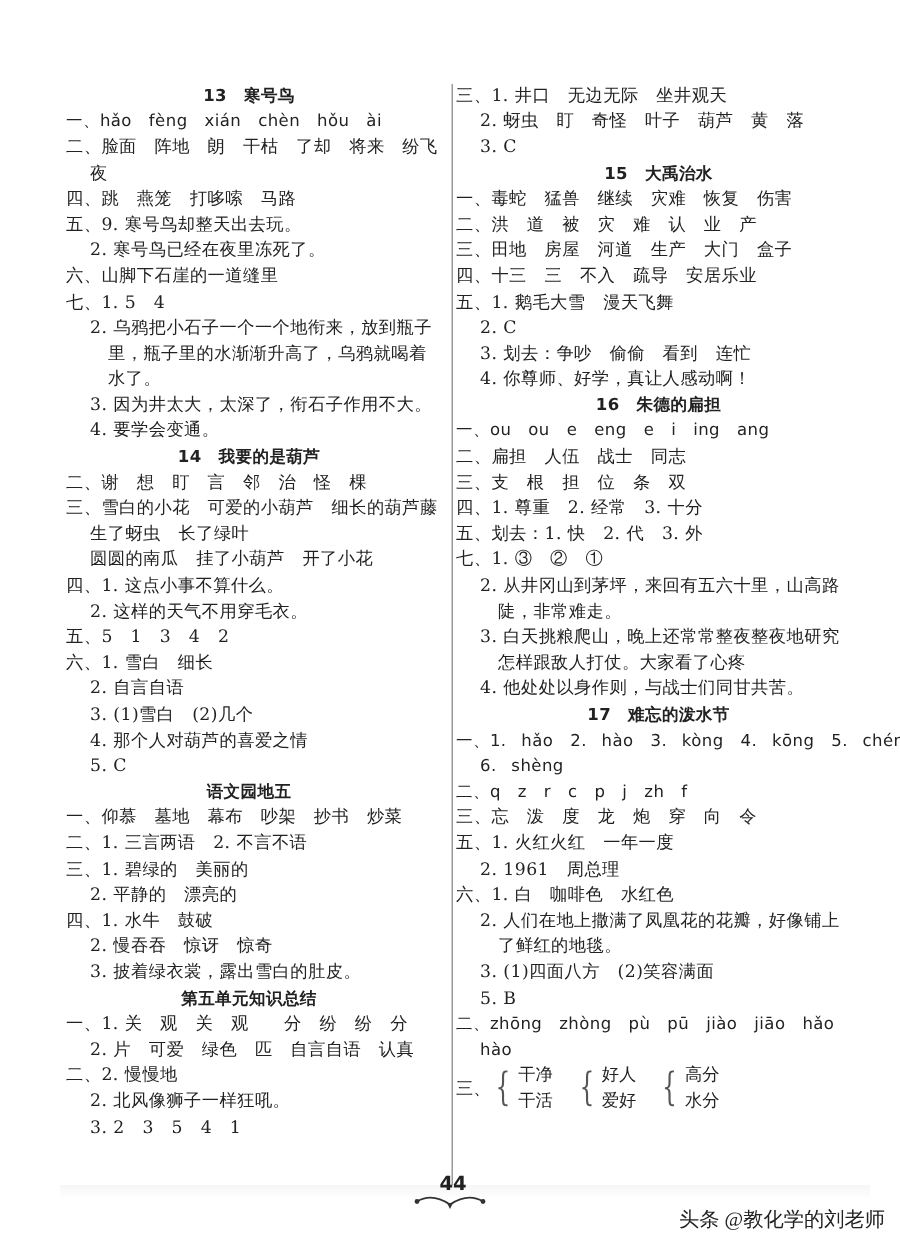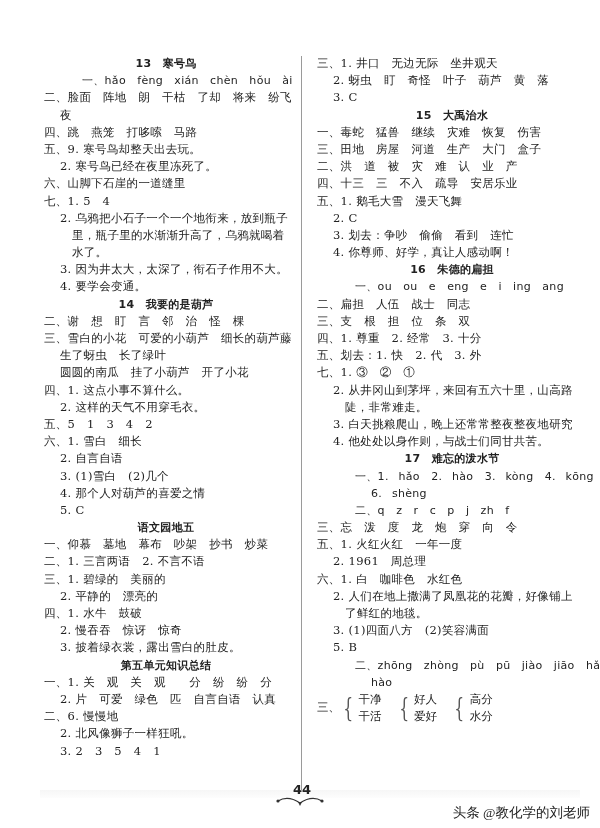--- a/index.html
+++ b/index.html
@@ -3,27 +3,27 @@
 <meta charset="utf-8">
 <style>
   html, body { margin: 0; padding: 0; }
   body {
     width: 600px; height: 828px; background: #ffffff; position: relative; overflow: hidden;
     font-family: "DejaVu Serif", "Liberation Serif", serif; color: #222;
   }
   .page { position: absolute; left: 0; top: 0; width: 600px; height: 828px; }
   .col { position: absolute; top: 55px; }
   .col-left { left: 44px; width: 244px; }
-  .col-right { left: 317px; width: 270px; }
+  .col-right { left: 304px; width: 270px; }
   .divider { position: absolute; left: 301px; top: 56px; width: 1px; height: 736px; background: #9a9a9a; }
   .line { height: 17.2px; line-height: 17.2px; font-size: 11.5px; white-space: nowrap; letter-spacing: 0.3px; }
   .line.title { text-align: center; font-weight: bold; font-family: "DejaVu Sans", "Liberation Sans", sans-serif; font-size: 11px; }
   .line.i1 { padding-left: 16px; }
   .line.i2 { padding-left: 28px; }
-  .py { font-family: "DejaVu Sans", "Liberation Sans", sans-serif; font-size: 11px; word-spacing: 6px; margin-left: 38px; }
+  .py { font-family: "DejaVu Sans", "Liberation Sans", sans-serif; font-size: 11px; word-spacing: 6px; }
   .brace-row { display: flex; align-items: center; height: 34px; font-size: 11.5px; }
   .brace-group { display: flex; align-items: center; margin-right: 14px; }
   .brace { font-size: 26px; line-height: 30px; font-weight: 200; color: #555; margin-right: 2px; transform: scaleX(0.6); }
   .brace-items div { height: 17px; line-height: 17px; text-align: right; }
   .footer-page { position: absolute; left: 282px; top: 782px; width: 40px; text-align: center; font-family: "DejaVu Sans", "Liberation Sans", sans-serif; font-weight: bold; font-size: 13px; color: #222; }
   .footer-ornament { position: absolute; left: 276px; top: 795px; width: 48px; height: 12px; }
   .footer-band { position: absolute; left: 40px; top: 790px; width: 540px; height: 8px; background: linear-gradient(to bottom, #f6f6f6, #fdfdfd); }
   .watermark { position: absolute; right: 10px; top: 804px; font-family: Liberation Serif, serif; font-size: 13.5px; color: #222; }
 </style>
 </head>
@@ -62,49 +62,50 @@
       <div class="line">一、仰慕　墓地　幕布　吵架　抄书　炒菜</div>
       <div class="line">二、1. 三言两语　2. 不言不语</div>
       <div class="line">三、1. 碧绿的　美丽的</div>
       <div class="line i1">2. 平静的　漂亮的</div>
       <div class="line">四、1. 水牛　鼓破</div>
       <div class="line i1">2. 慢吞吞　惊讶　惊奇</div>
       <div class="line i1">3. 披着绿衣裳，露出雪白的肚皮。</div>
       <div class="line title">第五单元知识总结</div>
       <div class="line">一、1. 关　观　关　观　　分　纷　纷　分</div>
       <div class="line i1">2. 片　可爱　绿色　匹　自言自语　认真</div>
-      <div class="line">二、6. 慢慢地</div>
+      <div class="line">二、2. 慢慢地</div>
       <div class="line i1">2. 北风像狮子一样狂吼。</div>
       <div class="line i1">3. 2　3　5　4　1</div>
     </div>
   <div class="divider"></div>
   <div class="col col-right">
     <div id="col-right">
         <div class="line">三、1. 井口　无边无际　坐井观天</div>
         <div class="line i1">2. 蚜虫　盯　奇怪　叶子　葫芦　黄　落</div>
         <div class="line i1">3. C</div>
         <div class="line title">15　大禹治水</div>
         <div class="line">一、毒蛇　猛兽　继续　灾难　恢复　伤害</div>
+        <div class="line">二、洪　道　被　灾　难　认　业　产</div>
         <div class="line">三、田地　房屋　河道　生产　大门　盒子</div>
-        <div class="line">二、洪　道　被　灾　难　认　业　产</div>
         <div class="line">四、十三　三　不入　疏导　安居乐业</div>
         <div class="line">五、1. 鹅毛大雪　漫天飞舞</div>
         <div class="line i1">2. C</div>
         <div class="line i1">3. 划去：争吵　偷偷　看到　连忙</div>
         <div class="line i1">4. 你尊师、好学，真让人感动啊！</div>
         <div class="line title">16　朱德的扁担</div>
         <div class="line py">一、ou　ou　e　eng　e　i　ing　ang</div>
         <div class="line">二、扁担　人伍　战士　同志</div>
         <div class="line">三、支　根　担　位　条　双</div>
         <div class="line">四、1. 尊重　2. 经常　3. 十分</div>
         <div class="line">五、划去：1. 快　2. 代　3. 外</div>
         <div class="line">七、1. ③　②　①</div>
         <div class="line i1">2. 从井冈山到茅坪，来回有五六十里，山高路</div>
         <div class="line i2">陡，非常难走。</div>
         <div class="line i1">3. 白天挑粮爬山，晚上还常常整夜整夜地研究</div>
+        <div class="line i2">怎样跟敌人打仗。大家看了心疼</div>
         <div class="line i1">4. 他处处以身作则，与战士们同甘共苦。</div>
         <div class="line title">17　难忘的泼水节</div>
         <div class="line py">一、1. hǎo　2. hào　3. kòng　4. kōng　5. chéng</div>
         <div class="line i1 py">6. shèng</div>
         <div class="line py">二、q　z　r　c　p　j　zh　f</div>
         <div class="line">三、忘　泼　度　龙　炮　穿　向　令</div>
         <div class="line">五、1. 火红火红　一年一度</div>
         <div class="line i1">2. 1961　周总理</div>
         <div class="line">六、1. 白　咖啡色　水红色</div>
         <div class="line i1">2. 人们在地上撒满了凤凰花的花瓣，好像铺上</div>

